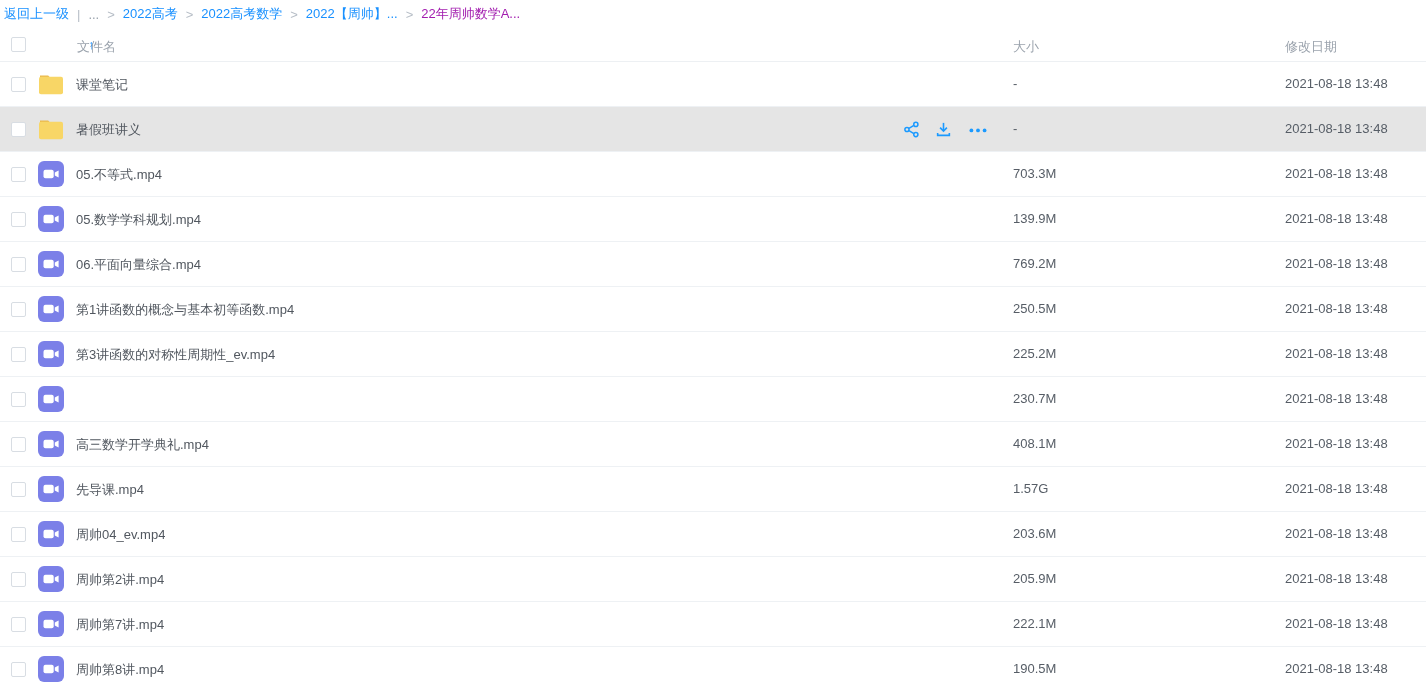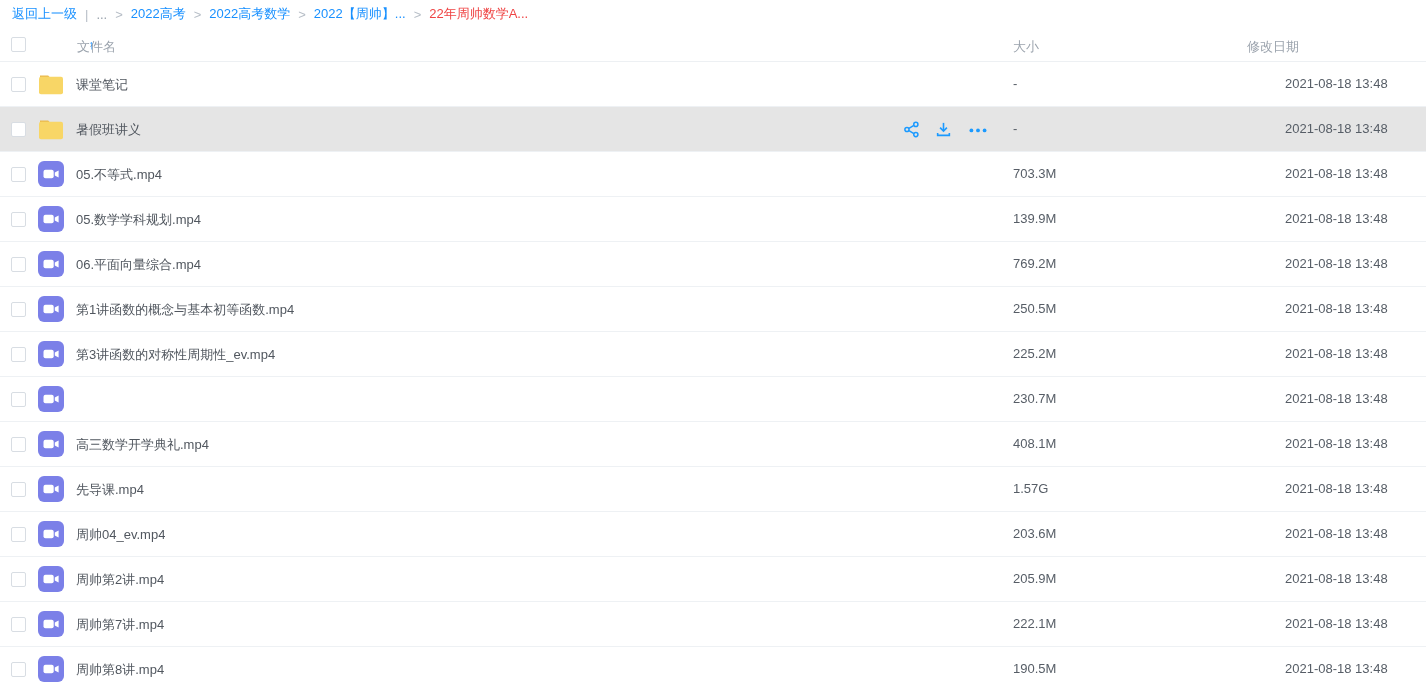--- a/index.html
+++ b/index.html
@@ -3,39 +3,39 @@
 <meta charset="utf-8">
 <style>
   * { margin: 0; padding: 0; box-sizing: border-box; }
   html, body { width: 1426px; height: 688px; overflow: hidden; background: #fff; }
   body { font-family: "Liberation Sans", sans-serif; font-size: 13px; color: #51575f; }
 
   .app { position: relative; width: 1426px; height: 688px; }
 
   
   .breadcrumb {
-    height: 28px; display: flex; align-items: center; padding-left: 8px;
+    height: 28px; display: flex; align-items: center; padding-left: 0;
     white-space: nowrap;
   }
   .breadcrumb span { margin: 0 4px; }
   .bc-link { color: #1890ff; cursor: pointer; }
   .bc-sep { color: #b6bdc6; }
   .bc-muted { color: #9aa3ad; }
-  .bc-current { color: #ef4444; }
+  .bc-current { color: #a21caf; }
 
   
   .table-header {
     position: relative; height: 34px; border-bottom: 1px solid #edf0f3;
     color: #9ba3ad;
   }
   .table-header .checkbox { top: 9px; }
   .col-name-label { position: absolute; left: 41px; top: 10px; margin-left: 36px; }
   .sort-arrow { position: absolute; left: 88px; top: 9px; color: #1890ff; font-weight: bold; font-size: 13px; }
   .col-size-label  { position: absolute; left: 1013px; top: 10px; }
-  .col-date-label  { position: absolute; left: 1247px; top: 10px; }
+  .col-date-label  { position: absolute; left: 1285px; top: 10px; }
 
   
   .rows {}
   .row {
     position: relative; height: 45px; border-bottom: 1px solid #eef1f4;
     background: #fff; cursor: pointer; padding-left: 20px;
   }
   .row.hovered { background: #e5e5e5; }
 
   .checkbox {

